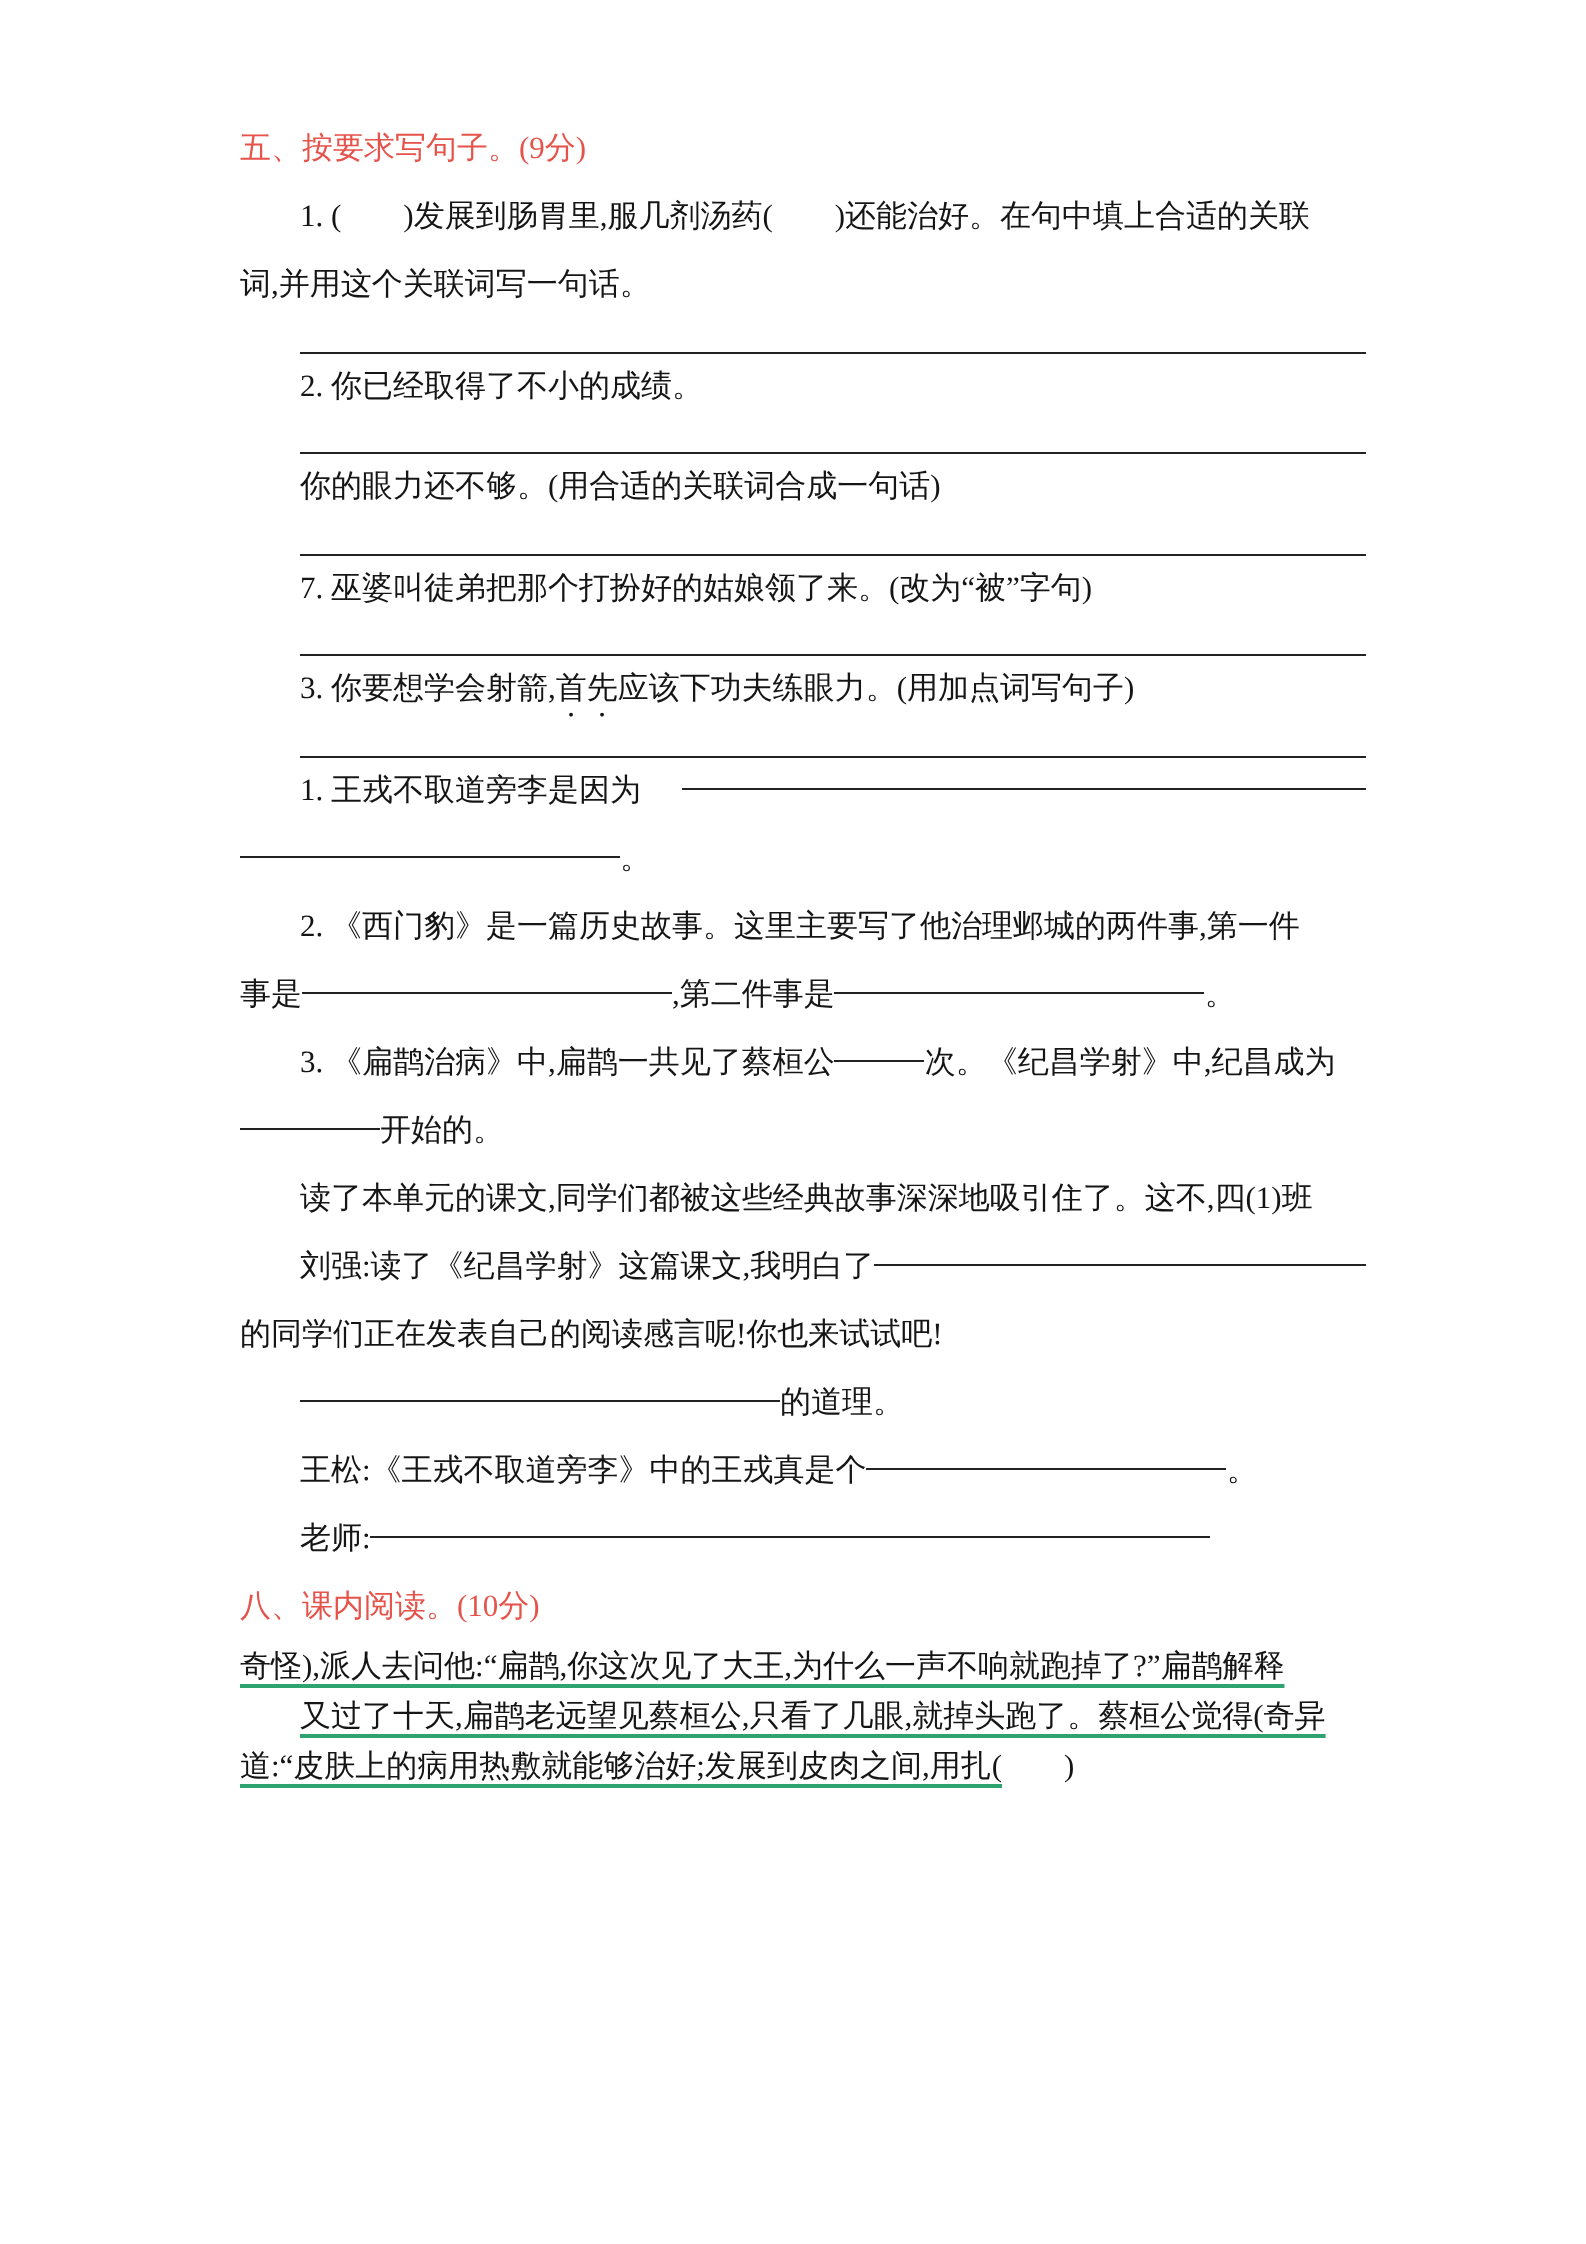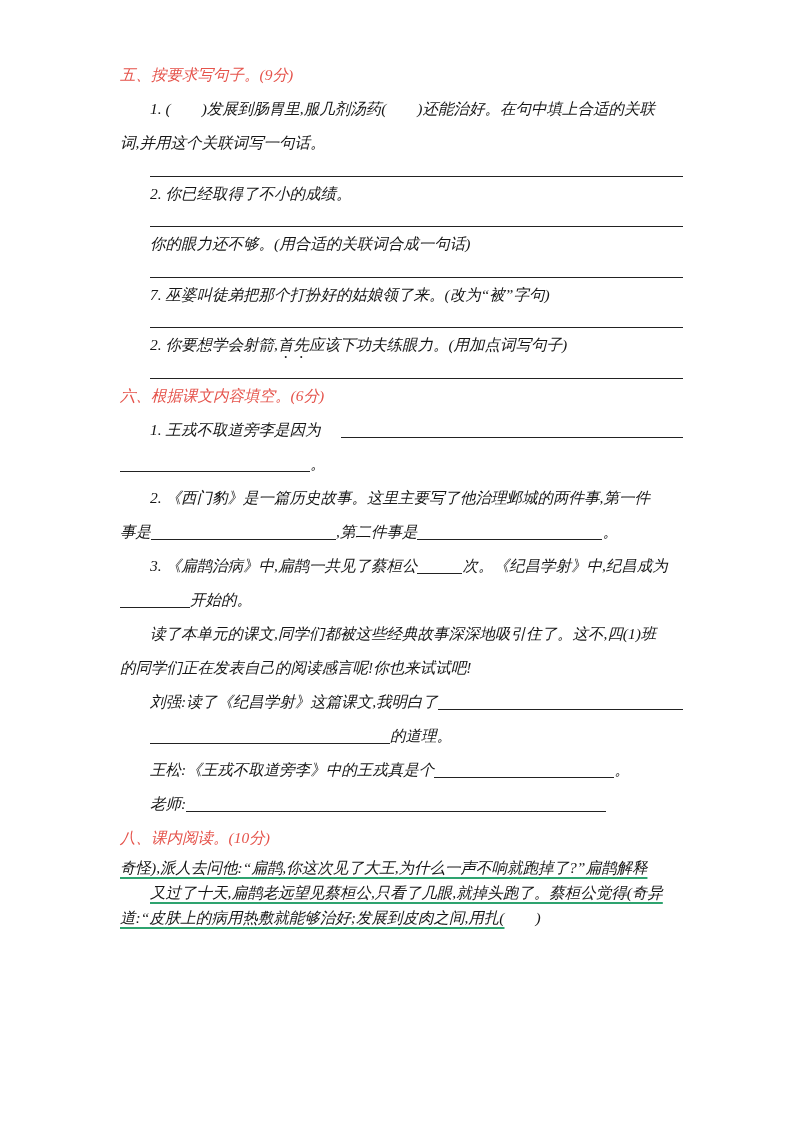--- a/index.html
+++ b/index.html
@@ -3,21 +3,21 @@
 <meta charset="utf-8">
 <style>
   html,body{margin:0;padding:0;}
   body{
     width:793px;height:1122px;background:#ffffff;overflow:hidden;
     font-family:"Liberation Serif","DejaVu Serif",serif;
     font-size:15.5px;color:#151515;
     -webkit-font-smoothing:antialiased;
   }
   .page{box-sizing:border-box;width:793px;height:1122px;padding:58px 110px 20px 120px;background:#fff;}
-  .row{display:flex;align-items:center;line-height:34px;white-space:pre;font-style:italic;}
+  .row{display:flex;align-items:flex-start;line-height:34px;white-space:pre;}
   .row span{flex:0 0 auto;}
   .row.heading{color:var(--accent,#e5534b);}
   .row.passage{line-height:25px;}
   .blank{
     display:inline-block;height:1em;
     border-bottom:1px solid #222;
   }
   .blank.grow{flex:1 1 auto;}
   .green-ul{
     text-decoration:underline;
@@ -40,32 +40,31 @@
       <div class="row heading"><span>五、按要求写句子。(9分)</span></div>
       <div class="row" style="padding-left: 30px;"><span>1. (　　)发展到肠胃里,服几剂汤药(　　)还能治好。在句中填上合适的关联</span></div>
       <div class="row"><span>词,并用这个关联词写一句话。</span></div>
       <div class="row" style="padding-left: 30px;"><span class="blank grow"></span></div>
       <div class="row" style="padding-left: 30px;"><span>2. 你已经取得了不小的成绩。</span></div>
       <div class="row" style="padding-left: 30px;"><span class="blank grow"></span></div>
       <div class="row" style="padding-left: 30px;"><span>你的眼力还不够。(用合适的关联词合成一句话)</span></div>
       <div class="row" style="padding-left: 30px;"><span class="blank grow"></span></div>
       <div class="row" style="padding-left: 30px;"><span>7. 巫婆叫徒弟把那个打扮好的姑娘领了来。(改为“被”字句)</span></div>
       <div class="row" style="padding-left: 30px;"><span class="blank grow"></span></div>
-      <div class="row" style="padding-left: 30px;"><span>2. 你要想学会射箭,</span><span class="dots">首先</span><span>应该下功夫练眼力。(用加点词写句子)</span></div>
+      <div class="row" style="padding-left: 30px;"><span>3. 你要想学会射箭,</span><span class="dots">首先</span><span>应该下功夫练眼力。(用加点词写句子)</span></div>
       <div class="row" style="padding-left: 30px;"><span class="blank grow"></span></div>
-      <div class="row heading"><span>六、根据课文内容填空。(6分)</span></div>
       <div class="row" style="padding-left: 30px; gap: 20px;"><span>1. 王戎不取道旁李是因为</span><span class="blank grow"></span></div>
       <div class="row"><span class="blank" style="width: 190px;"></span><span>。</span></div>
       <div class="row" style="padding-left: 30px;"><span>2. 《西门豹》是一篇历史故事。这里主要写了他治理邺城的两件事,第一件</span></div>
       <div class="row"><span>事是</span><span class="blank" style="width: 185px;"></span><span>,第二件事是</span><span class="blank" style="width: 185px;"></span><span>。</span></div>
       <div class="row" style="padding-left: 30px;"><span>3. 《扁鹊治病》中,扁鹊一共见了蔡桓公</span><span class="blank" style="width: 45px;"></span><span>次。《纪昌学射》中,纪昌成为</span></div>
       <div class="row"><span class="blank" style="width: 70px;"></span><span>开始的。</span></div>
       <div class="row" style="padding-left: 30px;"><span>读了本单元的课文,同学们都被这些经典故事深深地吸引住了。这不,四(1)班</span></div>
+      <div class="row" style="padding-left: 30px;"><span>刘强:读了《纪昌学射》这篇课文,我明白了</span><span class="blank grow"></span></div>
       <div class="row"><span>的同学们正在发表自己的阅读感言呢!你也来试试吧!</span></div>
-      <div class="row" style="padding-left: 30px;"><span>刘强:读了《纪昌学射》这篇课文,我明白了</span><span class="blank grow"></span></div>
       <div class="row" style="padding-left: 30px;"><span class="blank" style="width: 240px;"></span><span>的道理。</span></div>
       <div class="row" style="padding-left: 30px;"><span>王松:《王戎不取道旁李》中的王戎真是个</span><span class="blank" style="width: 180px;"></span><span>。</span></div>
       <div class="row" style="padding-left: 30px;"><span>老师:</span><span class="blank" style="width: 420px;"></span></div>
       <div class="row heading"><span>八、课内阅读。(10分)</span></div>
       <div class="row passage"><span class="green-ul">奇怪),派人去问他:“扁鹊,你这次见了大王,为什么一声不响就跑掉了?”扁鹊解释</span></div>
       <div class="row passage" style="padding-left: 30px;"><span class="green-ul">又过了十天,扁鹊老远望见蔡桓公,只看了几眼,就掉头跑了。蔡桓公觉得(奇异</span></div>
       <div class="row passage"><span class="green-ul">道:“皮肤上的病用热敷就能够治好;发展到皮肉之间,用扎(</span><span>　　)</span></div>
     </div>
 </div>
 

